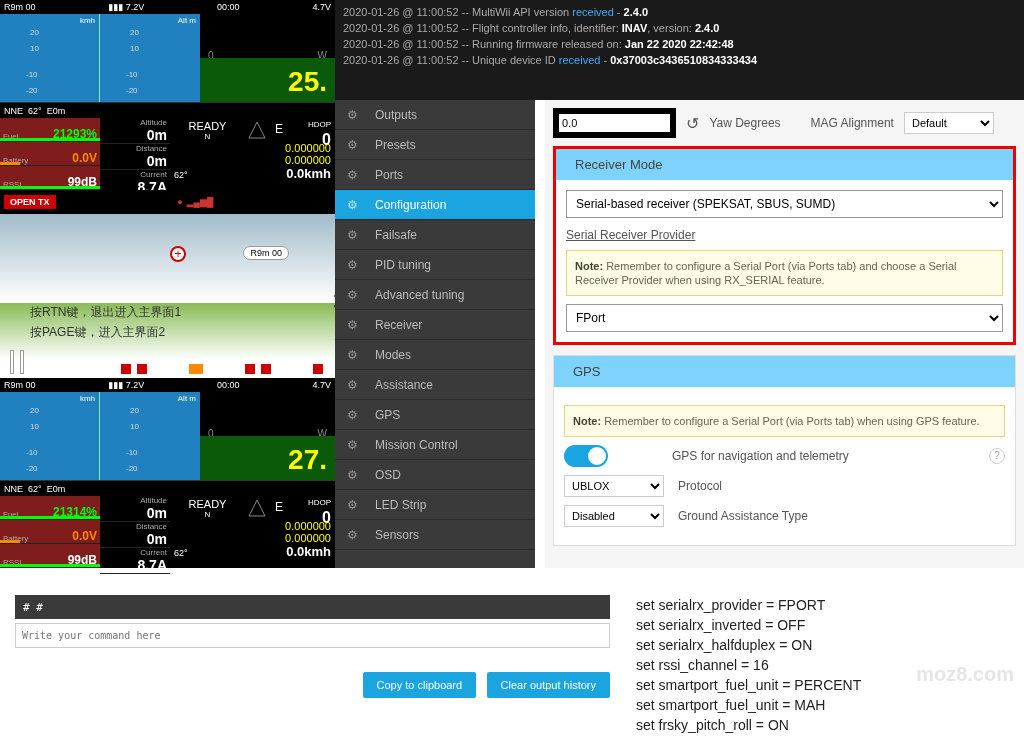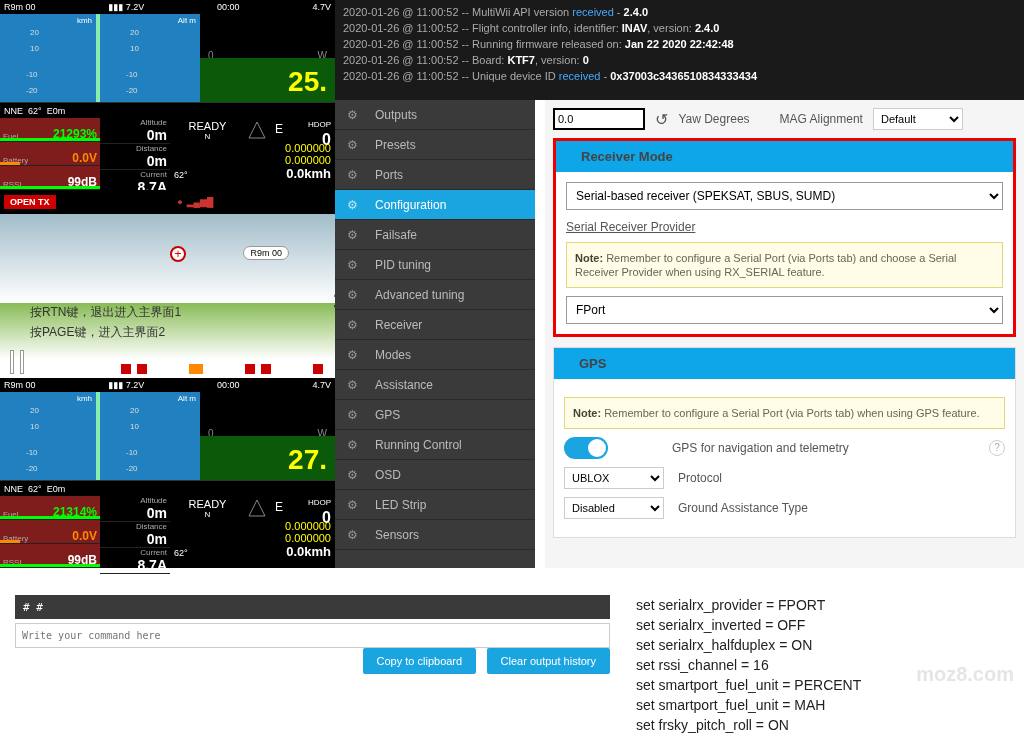--- a/index.html
+++ b/index.html
@@ -3,21 +3,21 @@
 <meta charset="utf-8">
 <style>
 *{margin:0;padding:0;box-sizing:border-box;font-family:sans-serif}
 body{width:1024px;height:746px;position:relative;background:#fff;overflow:hidden}
 .telem{position:absolute;background:#1a1a2e;color:#fff;font-size:9px}
 .t1{left:0;top:0;width:335px;height:190px}
 .t2{left:0;top:378px;width:335px;height:190px}
 .tbar{height:14px;background:#000;display:flex;align-items:center;padding:0 4px;font-size:9px}
 .tbar .sp{flex:1}
 .hud-row{display:flex;height:88px}
-.hud-l{width:100px;background:#2080c0;position:relative;border-right:4px solid #86efac}
+.hud-l{width:100px;background:#2080c0;position:relative;border-right:1px solid #86efac}
 .hud-m{width:100px;background:#2080c0;position:relative}
 .hud-r{width:135px;display:flex;flex-direction:column}
 .hud-r-t{flex:1;background:#000;position:relative}
 .hud-r-b{flex:1;background:#0a5a0a;position:relative}
 .alt-lbl{position:absolute;top:2px;right:4px;font-size:8px}
 .alt-tick{position:absolute;font-size:8px;color:#ddd}
 .compass{height:16px;background:#000;display:flex;align-items:center;padding:0 4px;font-size:9px;border-top:1px solid #333}
 .stats{display:flex;height:72px}
 .stats-l{width:100px;background:#7f1d1d;display:flex;flex-direction:column}
 .stats-m{width:70px;background:#000;display:flex;flex-direction:column}
@@ -57,41 +57,41 @@
 .log .hl{color:#4af}
 .log b{color:#fff}
 
 .nav{position:absolute;left:335px;top:100px;width:200px;height:468px;background:#3a3a3a}
 .nav-item{height:30px;display:flex;align-items:center;padding:0 12px;color:#bbb;font-size:12px;border-bottom:1px solid #2a2a2a;cursor:pointer}
 .nav-item.active{background:#1ba5e0;color:#fff}
 .nav-ico{width:18px;height:14px;margin-right:10px;opacity:.7;display:inline-block}
 
 .cfg{position:absolute;left:545px;top:100px;width:479px;height:468px;background:#f5f5f5;padding:8px;overflow:hidden}
 .cfg-row{display:flex;align-items:center;margin-bottom:8px;gap:10px;font-size:12px;color:#555}
-.cfg-row input[type=text]{width:92px;padding:3px;border:2px solid #000000;font-size:11px}
+.cfg-row input[type=text]{width:123px;padding:3px;border:6px solid #000000;font-size:11px}
 .cfg-row select{padding:3px;border:1px solid #ccc;font-size:11px;background:#fff}
 .mag-sel{width:90px}
 .panel{border:1px solid #ddd;background:#fff;margin-bottom:10px}
 .panel.red{border:3px solid #e00}
-.panel-h{background:#0ea5e9;padding:8px 25px;font-size:13px;color:#444;font-weight:bold}
+.panel-h{background:#7dd3fc;padding:8px 19px;font-size:13px;color:#444;font-weight:normal}
 .panel-b{padding:10px}
 .sel-full{width:100%;padding:5px;border:1px solid #999;font-size:12px;background:#fff;margin-bottom:10px}
 .link-u{color:#555;text-decoration:underline;font-size:12px}
 .note{background:#fffde7;border:1px solid #e0d87a;padding:8px;font-size:11px;color:#665;margin:8px 0;line-height:14px}
 .note b{color:#443}
 .toggle{width:44px;height:22px;background:#1ba5e0;border-radius:11px;position:relative;display:inline-block}
 .toggle::after{content:'';position:absolute;right:2px;top:2px;width:18px;height:18px;background:#fff;border-radius:50%}
 .gps-row{display:flex;align-items:center;gap:14px;margin-bottom:8px;font-size:12px;color:#555}
 .gps-row select{width:100px;padding:3px;border:1px solid #ccc;font-size:11px;background:#fff}
 .q{margin-left:auto;color:#aaa;width:16px;height:16px;border:1px solid #ccc;border-radius:50%;text-align:center;font-size:10px;line-height:14px}
 
 .cli{position:absolute;left:15px;top:595px;width:595px}
 .cli-out{background:#3a3a3a;color:#fff;padding:6px 8px;font-family:monospace;font-size:11px;height:24px}
 .cli-in{width:100%;padding:6px;border:1px solid #ccc;font-family:monospace;font-size:10px;color:#888;margin-top:4px}
-.cli-btns{text-align:right;margin-top:0}
+.cli-btns{text-align:right;margin-top:24px}
 .cli-btn{background:#1ba5e0;color:#fff;border:none;padding:7px 14px;font-size:11px;margin-left:6px;cursor:pointer;border-radius:2px}
 
 .cmds{position:absolute;left:636px;top:595px;font-size:14px;color:#222;line-height:20px;font-family:Georgia,serif}
 .wm{position:absolute;right:10px;bottom:60px;font-size:20px;color:#ccc;font-family:Arial;font-weight:bold;opacity:.5}
 </style>
 </head>
 <body>
 
 <div class="telem t1">
   <div class="tbar">
@@ -325,21 +325,20 @@
           <span class="spd">0.0kmh</span>
         </div>
     </div>
   </div>
 </div>
 
 <div class="log">
   <div><span>2020-01-26 @ 11:00:52 -- MultiWii API version </span><span class="hl">received</span><span> - </span><b>2.4.0</b></div>
   <div><span>2020-01-26 @ 11:00:52 -- Flight controller info, identifier: </span><b>INAV</b><span>, version: </span><b>2.4.0</b></div>
   <div><span>2020-01-26 @ 11:00:52 -- Running firmware released on: </span><b>Jan 22 2020 22:42:48</b></div>
-  <div><span>2020-01-26 @ 11:00:52 -- Board: </span><b>KTF7</b><span>, version: </span><b>0</b></div>
   <div><span>2020-01-26 @ 11:00:52 -- Unique device ID </span><span class="hl">received</span><span> - </span><b>0x37003c3436510834333434</b></div>
 </div>
 
 <div class="nav" id="nav">
     <div class="nav-item">
       <span class="nav-ico">⚙</span>
       <span>Outputs</span>
     </div>
     <div class="nav-item">
       <span class="nav-ico">⚙</span>
@@ -376,21 +375,21 @@
     <div class="nav-item">
       <span class="nav-ico">⚙</span>
       <span>Assistance</span>
     </div>
     <div class="nav-item">
       <span class="nav-ico">⚙</span>
       <span>GPS</span>
     </div>
     <div class="nav-item">
       <span class="nav-ico">⚙</span>
-      <span>Running Control</span>
+      <span>Mission Control</span>
     </div>
     <div class="nav-item">
       <span class="nav-ico">⚙</span>
       <span>OSD</span>
     </div>
     <div class="nav-item">
       <span class="nav-ico">⚙</span>
       <span>LED Strip</span>
     </div>
     <div class="nav-item">

